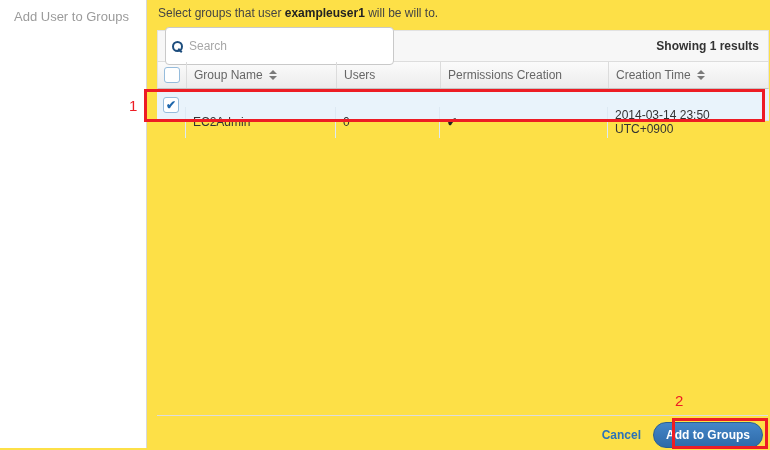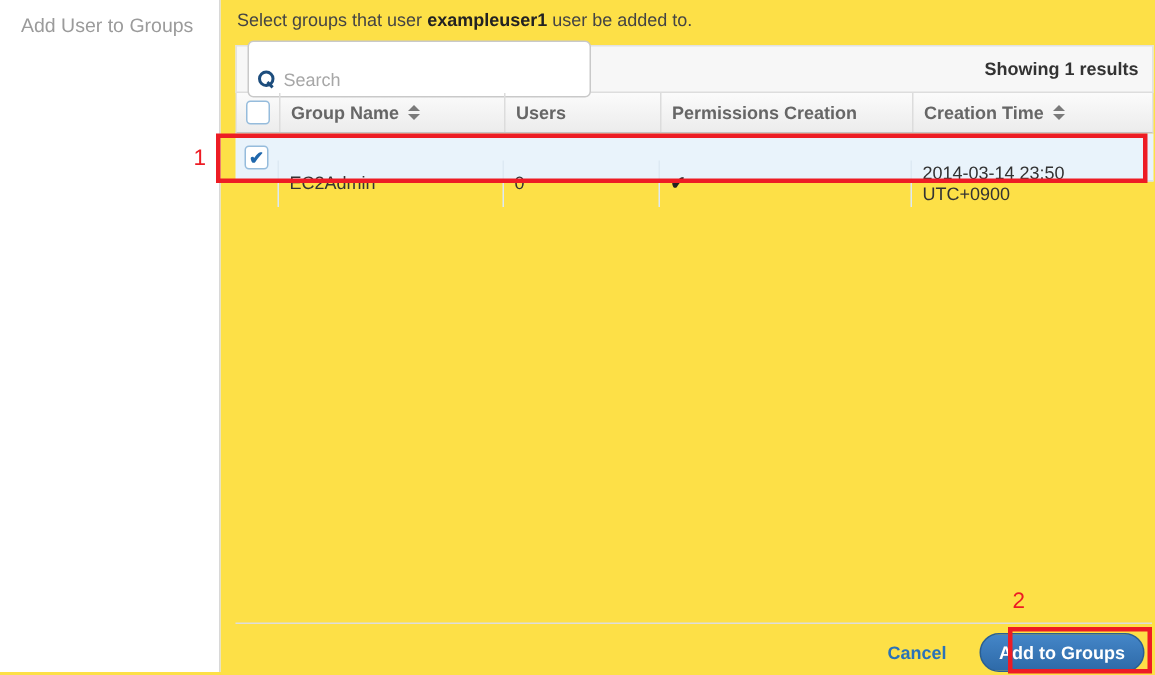--- a/index.html
+++ b/index.html
@@ -31,21 +31,21 @@
 
   
   .toolbar {
     height: 32px; background: #f7f7f7;
     border: 1px solid #e2e2e2; border-bottom: 1px solid #ddd;
     display: flex; align-items: center; padding: 0 7px;
   }
   .search-box {
     width: 229px; height: 22px; background: #fff;
     border: 1px solid #c9c9c9; border-radius: 4px;
-    display: flex; align-items: flex-start; padding: 18px 6px;
+    display: flex; align-items: center; padding: 18px 6px;
   }
   .magnifier { position: relative; width: 12px; height: 12px; margin-right: 5px; flex: none; }
   .magnifier::before {
     content: ""; position: absolute; left: 0; top: 1px;
     width: 7px; height: 7px; border: 2px solid #1d4d7d; border-radius: 50%;
   }
   .magnifier::after {
     content: ""; position: absolute; left: 7px; top: 8px;
     width: 2px; height: 5px; background: #1d4d7d; transform: rotate(-45deg);
   }
@@ -56,21 +56,21 @@
   }
   .search-input::placeholder { color: #a7a7a7; }
   .results-count { margin-left: auto; font-size: 12px; font-weight: bold; color: #333; padding-right: 2px; }
 
   
   .thead {
     display: flex; height: 27px; align-items: center;
     background: linear-gradient(#fbfbfb, #ececec);
     border-left: 1px solid #e2e2e2; border-right: 1px solid #e2e2e2;
     border-bottom: 1px solid #c3c3c3;
-    font-size: 12px; font-weight: bold; color: #666; text-align: center;
+    font-size: 12px; font-weight: normal; color: #666; text-align: center;
   }
   .trow {
     display: flex; height: 32px; align-items: center;
     background: #e9f3fb;
     border-bottom: 1px solid #d3e2ef;
     font-size: 12px; color: #333;
   }
   .cell { padding-left: 7px; height: 100%; display: flex; align-items: center; }
   .thead .cell + .cell { border-left: 1px solid #dcdcdc; }
   .trow  .cell + .cell { border-left: 1px solid #dde9f3; margin-top: 35px; }
@@ -94,21 +94,21 @@
     border-left: 4px solid transparent; border-right: 4px solid transparent; }
   .sort .up   { border-bottom: 4px solid #7a7a7a; }
   .sort .down { border-top: 4px solid #7a7a7a; }
   .perm-check { font-size: 12px; font-weight: bold; color: #222; }
 
   
   .footer {
     position: absolute; left: 0; right: 1px; top: 415px;
     border-top: 1px solid #ddd;
     display: flex; align-items: center; justify-content: flex-end;
-    padding: 6px 5px 0 0; column-gap: 22px;
+    padding: 6px 5px 0 0; column-gap: 12px;
   }
   .cancel-link { font-size: 12px; font-weight: bold; color: #2a72b8; text-decoration: none; cursor: pointer; }
   .submit-btn {
     font-family: "Liberation Sans", sans-serif;
     font-size: 12px; font-weight: bold; color: #fff;
     background: linear-gradient(#4486c8, #2e6aa8);
     border: 1px solid #295e93; border-radius: 13px;
     padding: 5px 12px; cursor: pointer;
   }
 
@@ -125,21 +125,21 @@
 
 <div class="stage">
 
   <div class="sidebar">
     <div class="sidebar-title">Add User to Groups</div>
   </div>
 
   <div class="main">
 
     <div class="description">
-      <span>Select groups that user </span><span class="desc-user">exampleuser1</span><span> user be added to.</span>
+      <span>Select groups that user </span><span class="desc-user">exampleuser1</span><span> will be will to.</span>
     </div>
 
     <div class="panel">
 
       <div class="toolbar">
         <div class="search-box">
           <span class="magnifier"></span>
           <input class="search-input" type="text" placeholder="Search" style="">
         </div>
         <div class="results-count">Showing 1 results</div>

